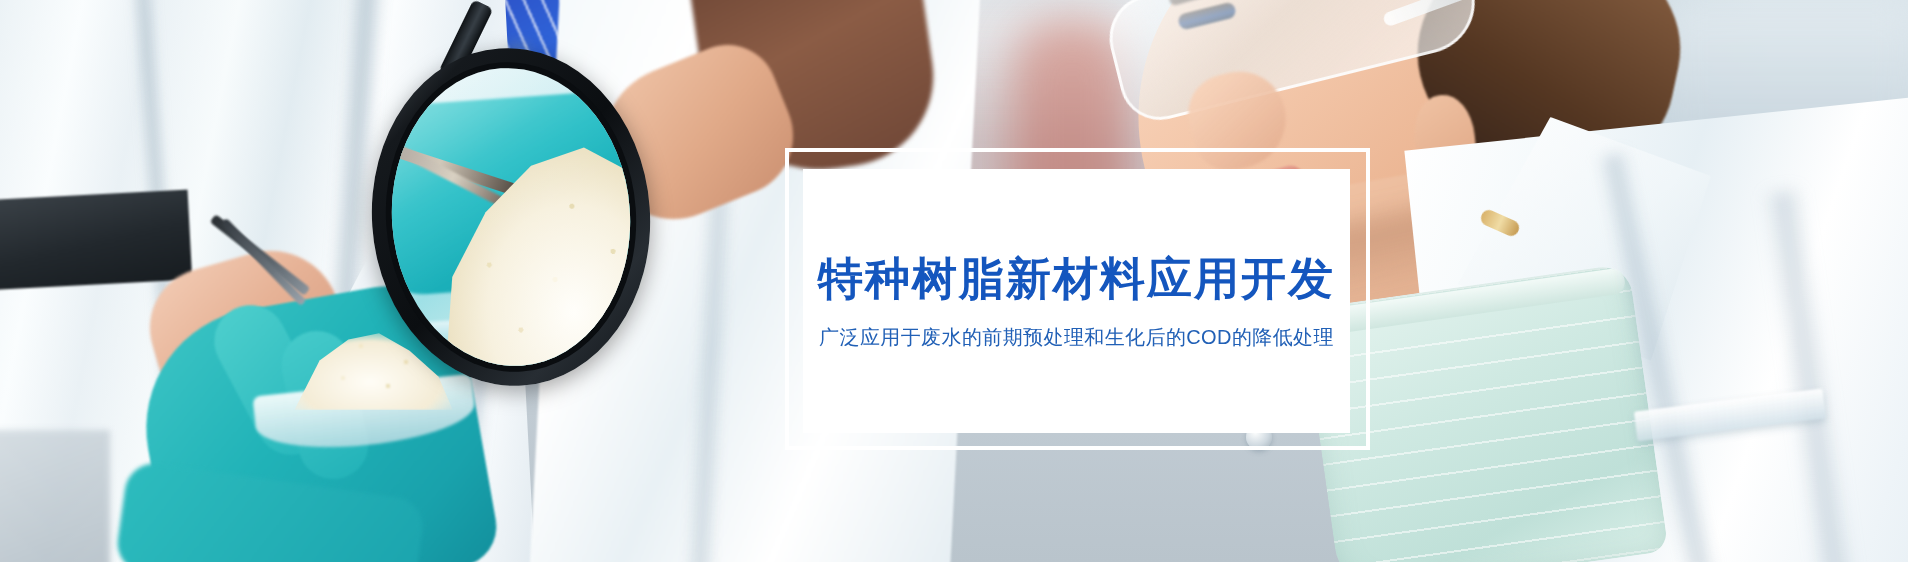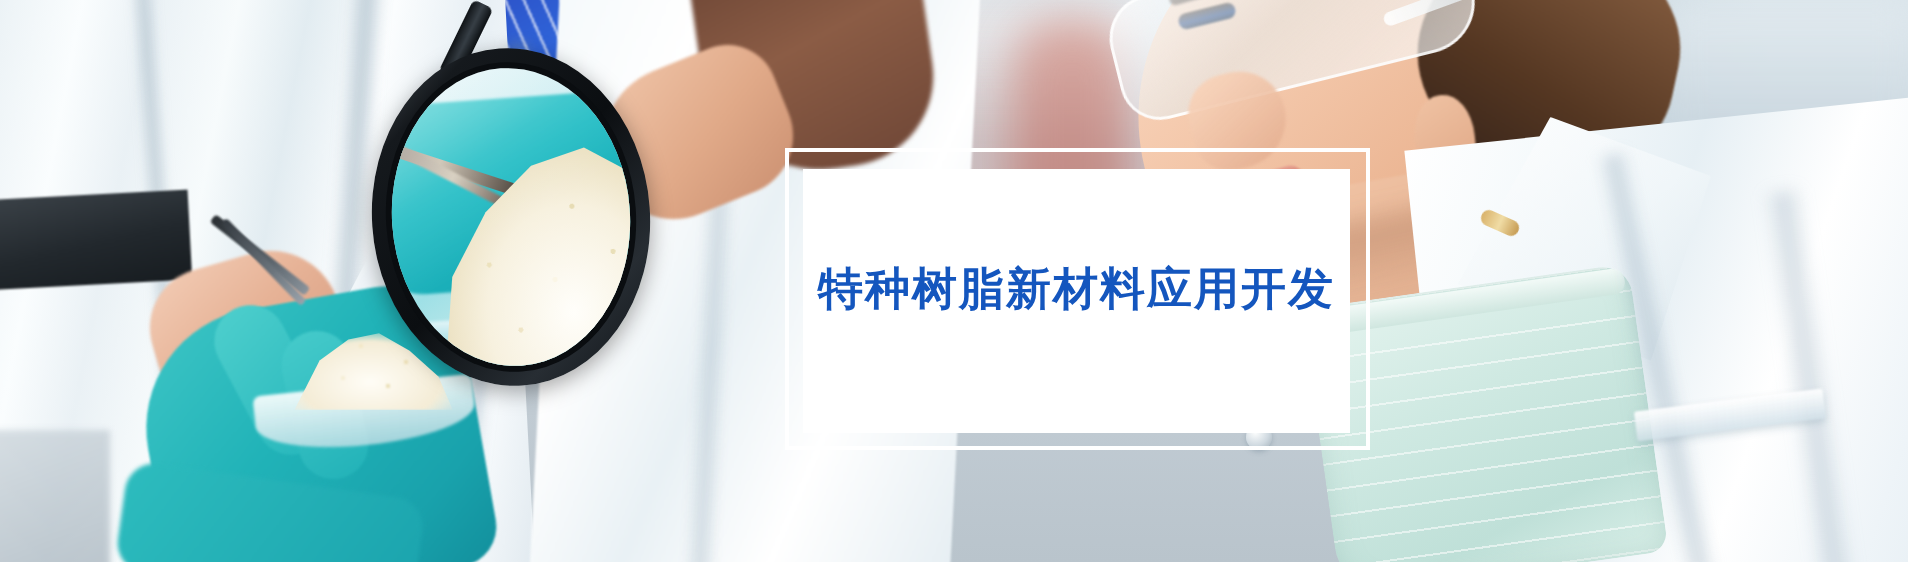--- a/index.html
+++ b/index.html
@@ -481,15 +481,16 @@
   <div class="layer mask-edge"></div>
   <div class="layer coat-right-fold1"></div>
   <div class="layer coat-right-fold2"></div>
   <div class="layer coat-pocket"></div>
   <div class="layer coat-button"></div>
 
   <div id="text-frame" style="border-color: rgb(255, 255, 255);"></div>
 
   <div id="text-card" style="background: rgb(255, 255, 255);">
     <div id="banner-title" style="color: rgb(20, 86, 190);">特种树脂新材料应用开发</div>
+    <div id="banner-subtitle" style="color: rgb(33, 96, 182);">广泛应用于废水的前期预处理和生化后的COD的降低处理</div>
   </div>
 
 </div>
 
 </body></html>

